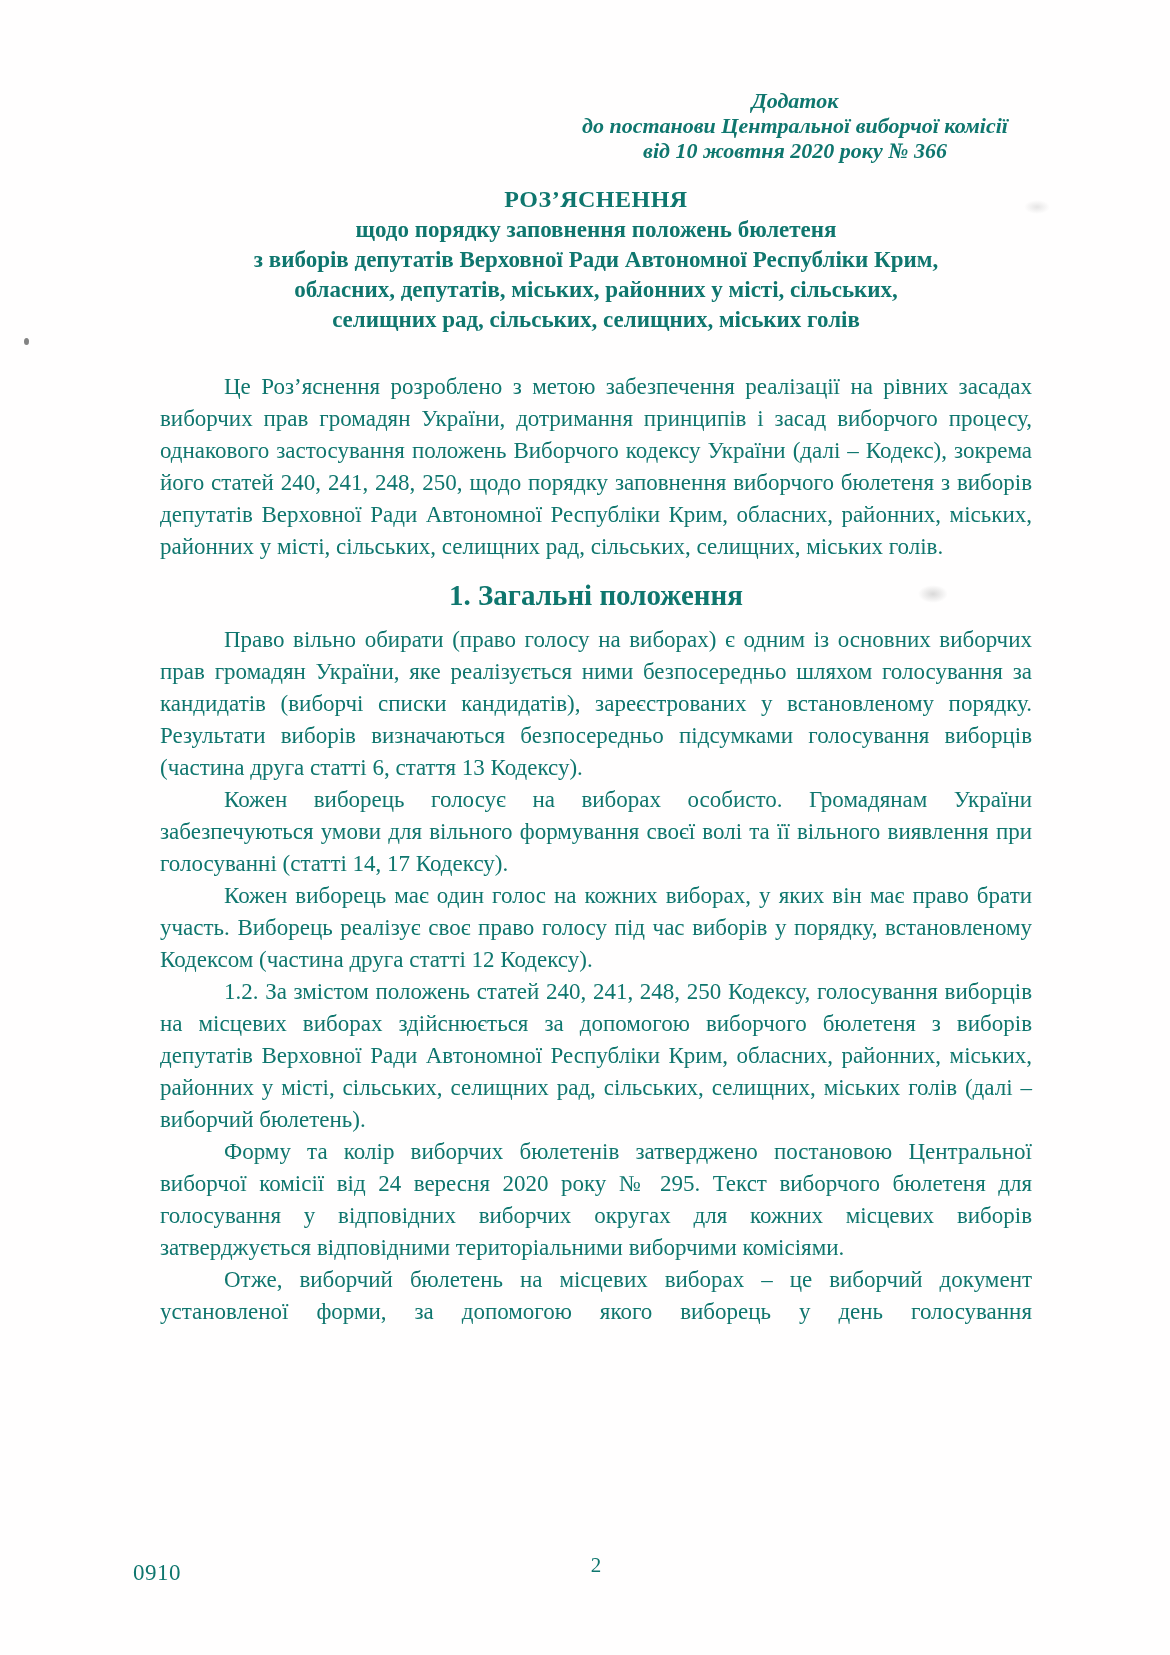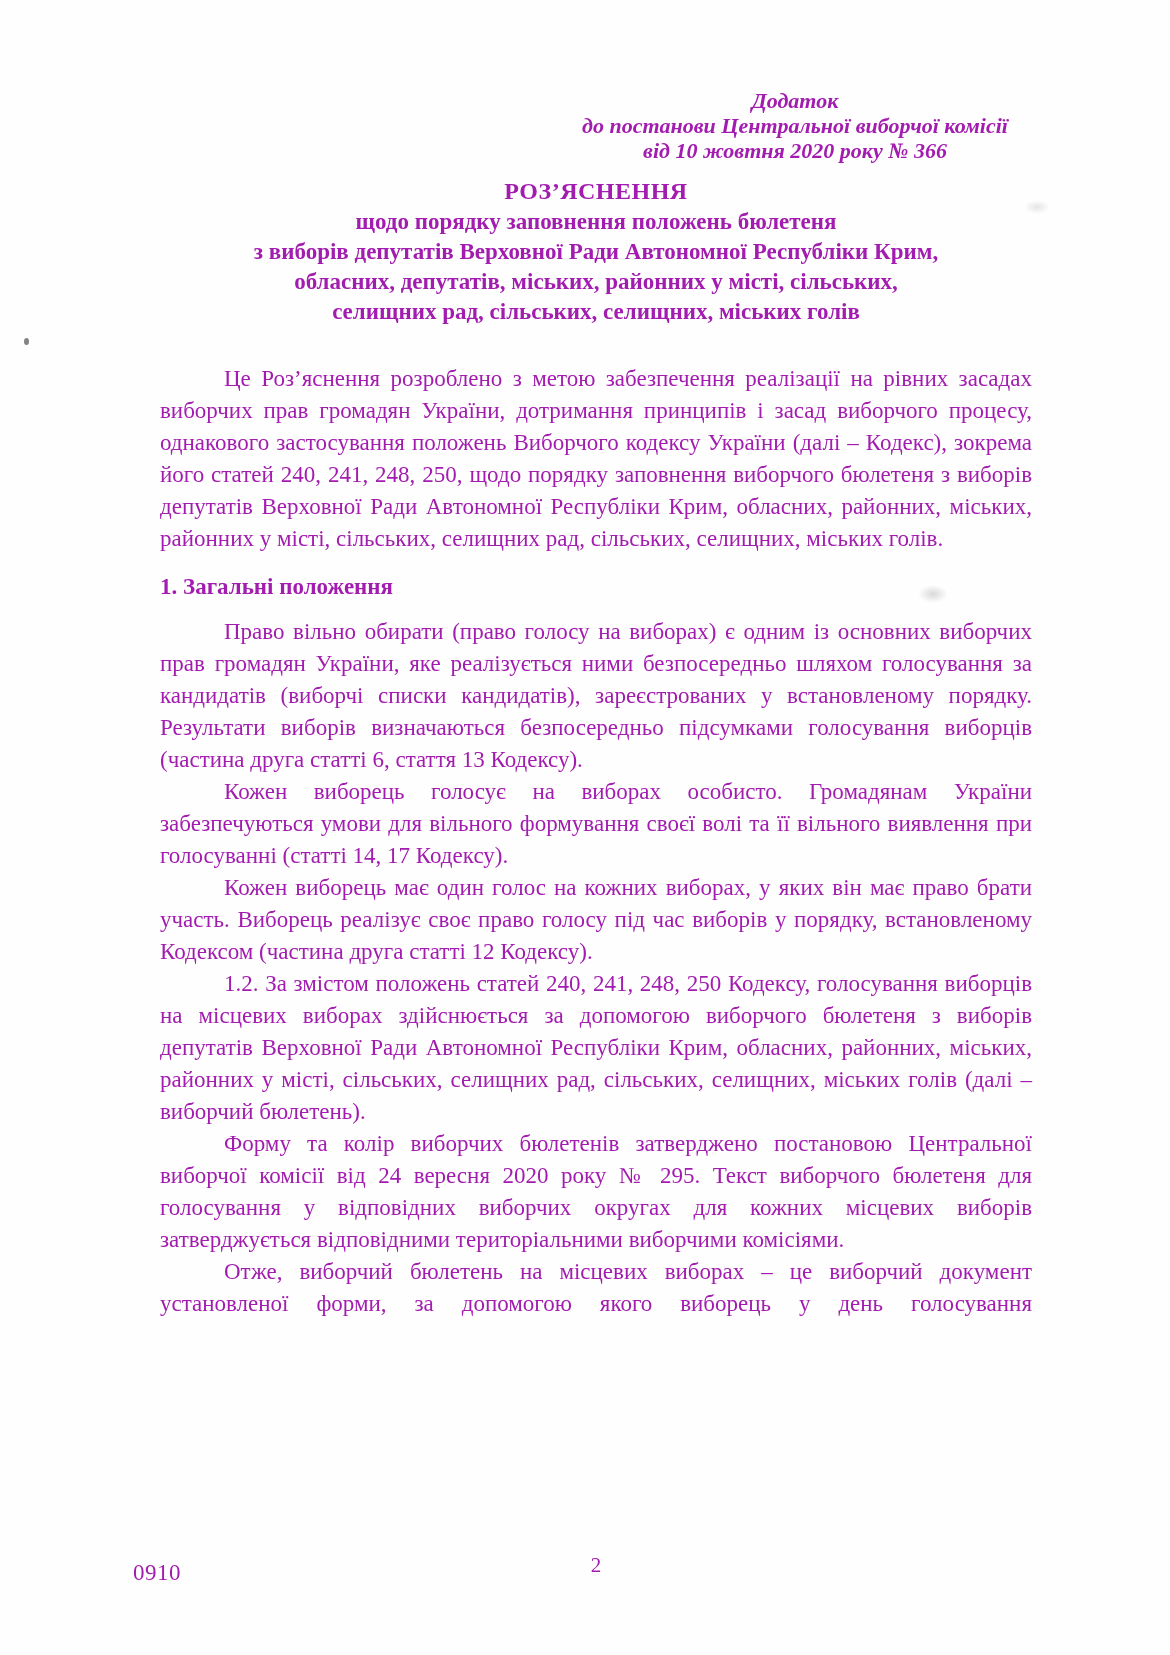--- a/index.html
+++ b/index.html
@@ -6,42 +6,42 @@
     margin: 0;
     padding: 0;
     background: #ffffff;
   }
   .page {
     position: relative;
     width: 1170px;
     height: 1655px;
     background: #fffefe;
     font-family: "Liberation Serif", "DejaVu Serif", serif;
-    color: #a21caf;
+    color: #0f766e;
     overflow: hidden;
   }
   .content {
     position: absolute;
     left: 160px;
     top: 88px;
     width: 872px;
   }
   .annex {
     width: 462px;
     margin-left: auto;
     margin-right: 6px;
     text-align: center;
     font-weight: bold;
     font-style: italic;
     font-size: 22px;
     line-height: 25px;
     white-space: nowrap;
   }
   .title-block {
-    margin-top: 13px;
+    margin-top: 21px;
     text-align: center;
     font-weight: bold;
   }
   .main-title {
     font-size: 24px;
     line-height: 31px;
     letter-spacing: 0.5px;
   }
   .sub-title {
     font-size: 23px;
@@ -51,23 +51,23 @@
     margin-top: 36px;
     font-size: 23px;
     line-height: 32px;
     text-align: justify;
   }
   .para {
     margin: 0;
     text-indent: 64px;
   }
   .section-heading {
-    font-size: 23px;
+    font-size: 29px;
     font-weight: bold;
-    text-align: left;
+    text-align: center;
     text-indent: 0;
     margin: 17px 0 14px 0;
     line-height: 30px;
   }
   .continued {
     text-align-last: justify;
   }
   .footer-code {
     position: absolute;
     left: 133px;

